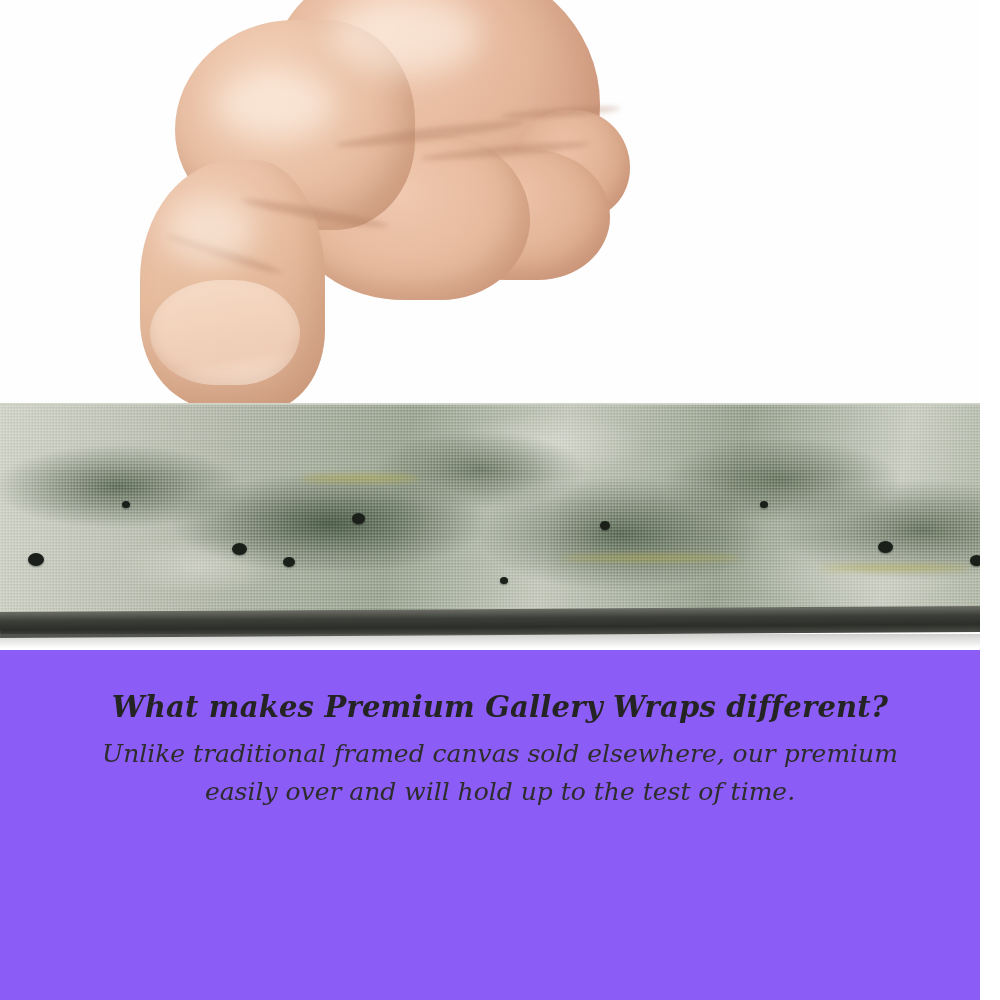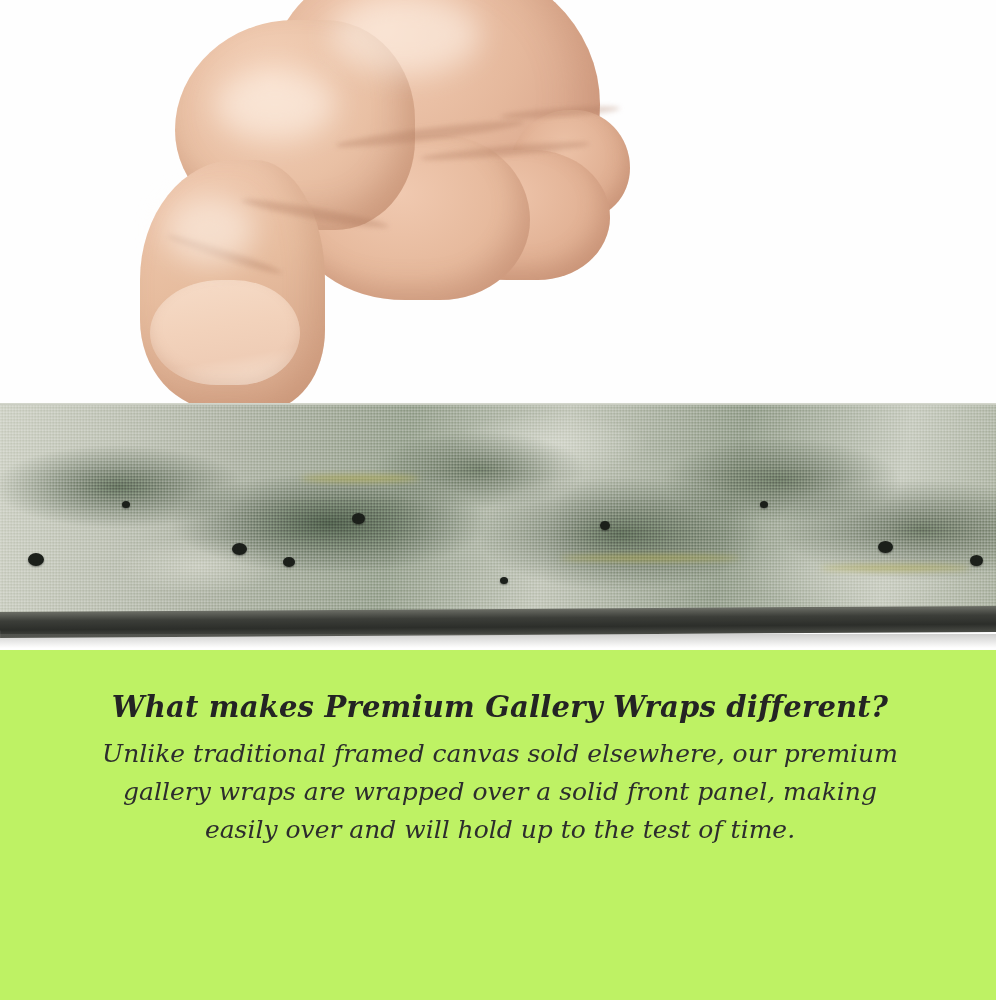--- a/index.html
+++ b/index.html
@@ -10,23 +10,22 @@
   body {
     width: 1000px;
     height: 1000px;
     overflow: hidden;
     font-family: "DejaVu Sans", sans-serif;
   }
   .page {
     position: relative;
     width: 980px;
     height: 1000px;
-    background: #bef264;
+    background: #8b5cf6;
     overflow: hidden;
-    padding-left: 16px;
   }
 
   
   .photo {
     position: absolute;
     left: 0;
     top: 0;
     width: 1000px;
     height: 650px;
     background: #fefefe;
@@ -286,17 +285,16 @@
       <div class="speck" style="left:760px;top:96px;width:8px;height:7px;"></div>
     </div>
 
     <div class="canvas-bottom-edge"></div>
     <div class="canvas-bottom-shadow"></div>
   </div>
 
   <div class="caption">
     <div class="caption-heading">What makes Premium Gallery Wraps different?</div>
     <div class="caption-line">Unlike traditional framed canvas sold elsewhere, our premium</div>
-    <div class="caption-line">gallery wraps are wrapped over a solid front panel, making</div>
     <div class="caption-line">easily over and will hold up to the test of time.</div>
   </div>
 
 </div>
 
 </body></html>

